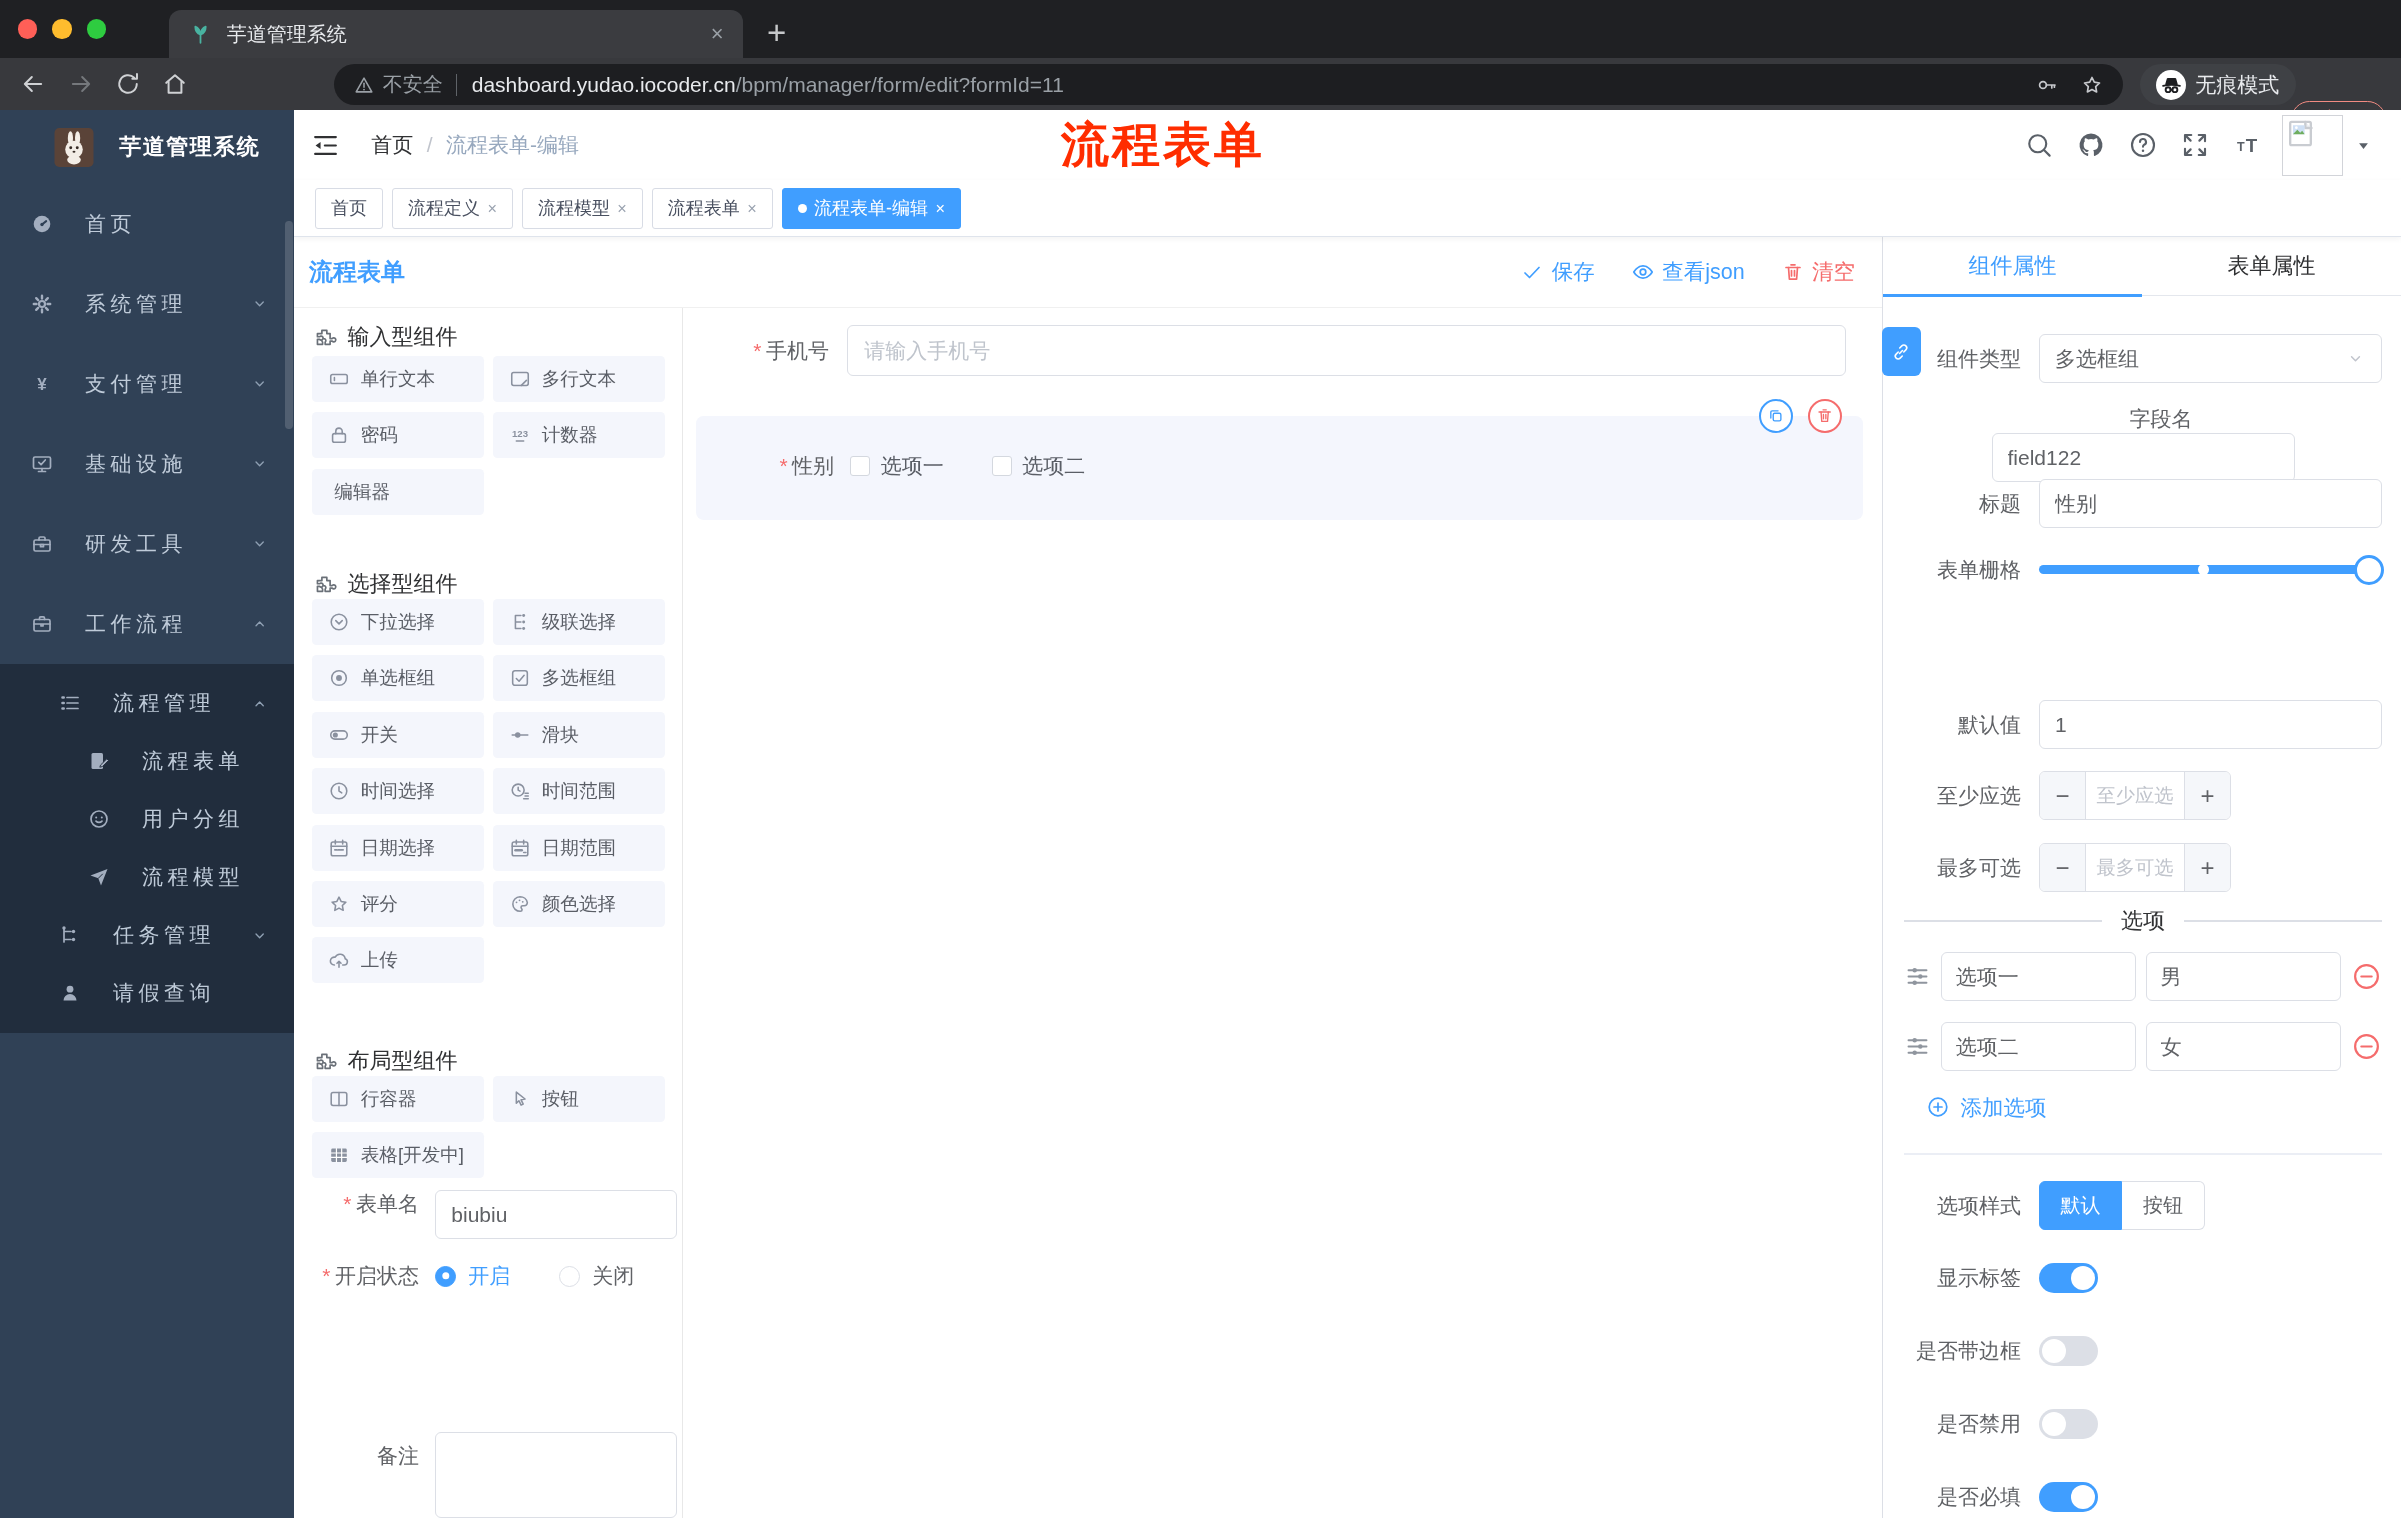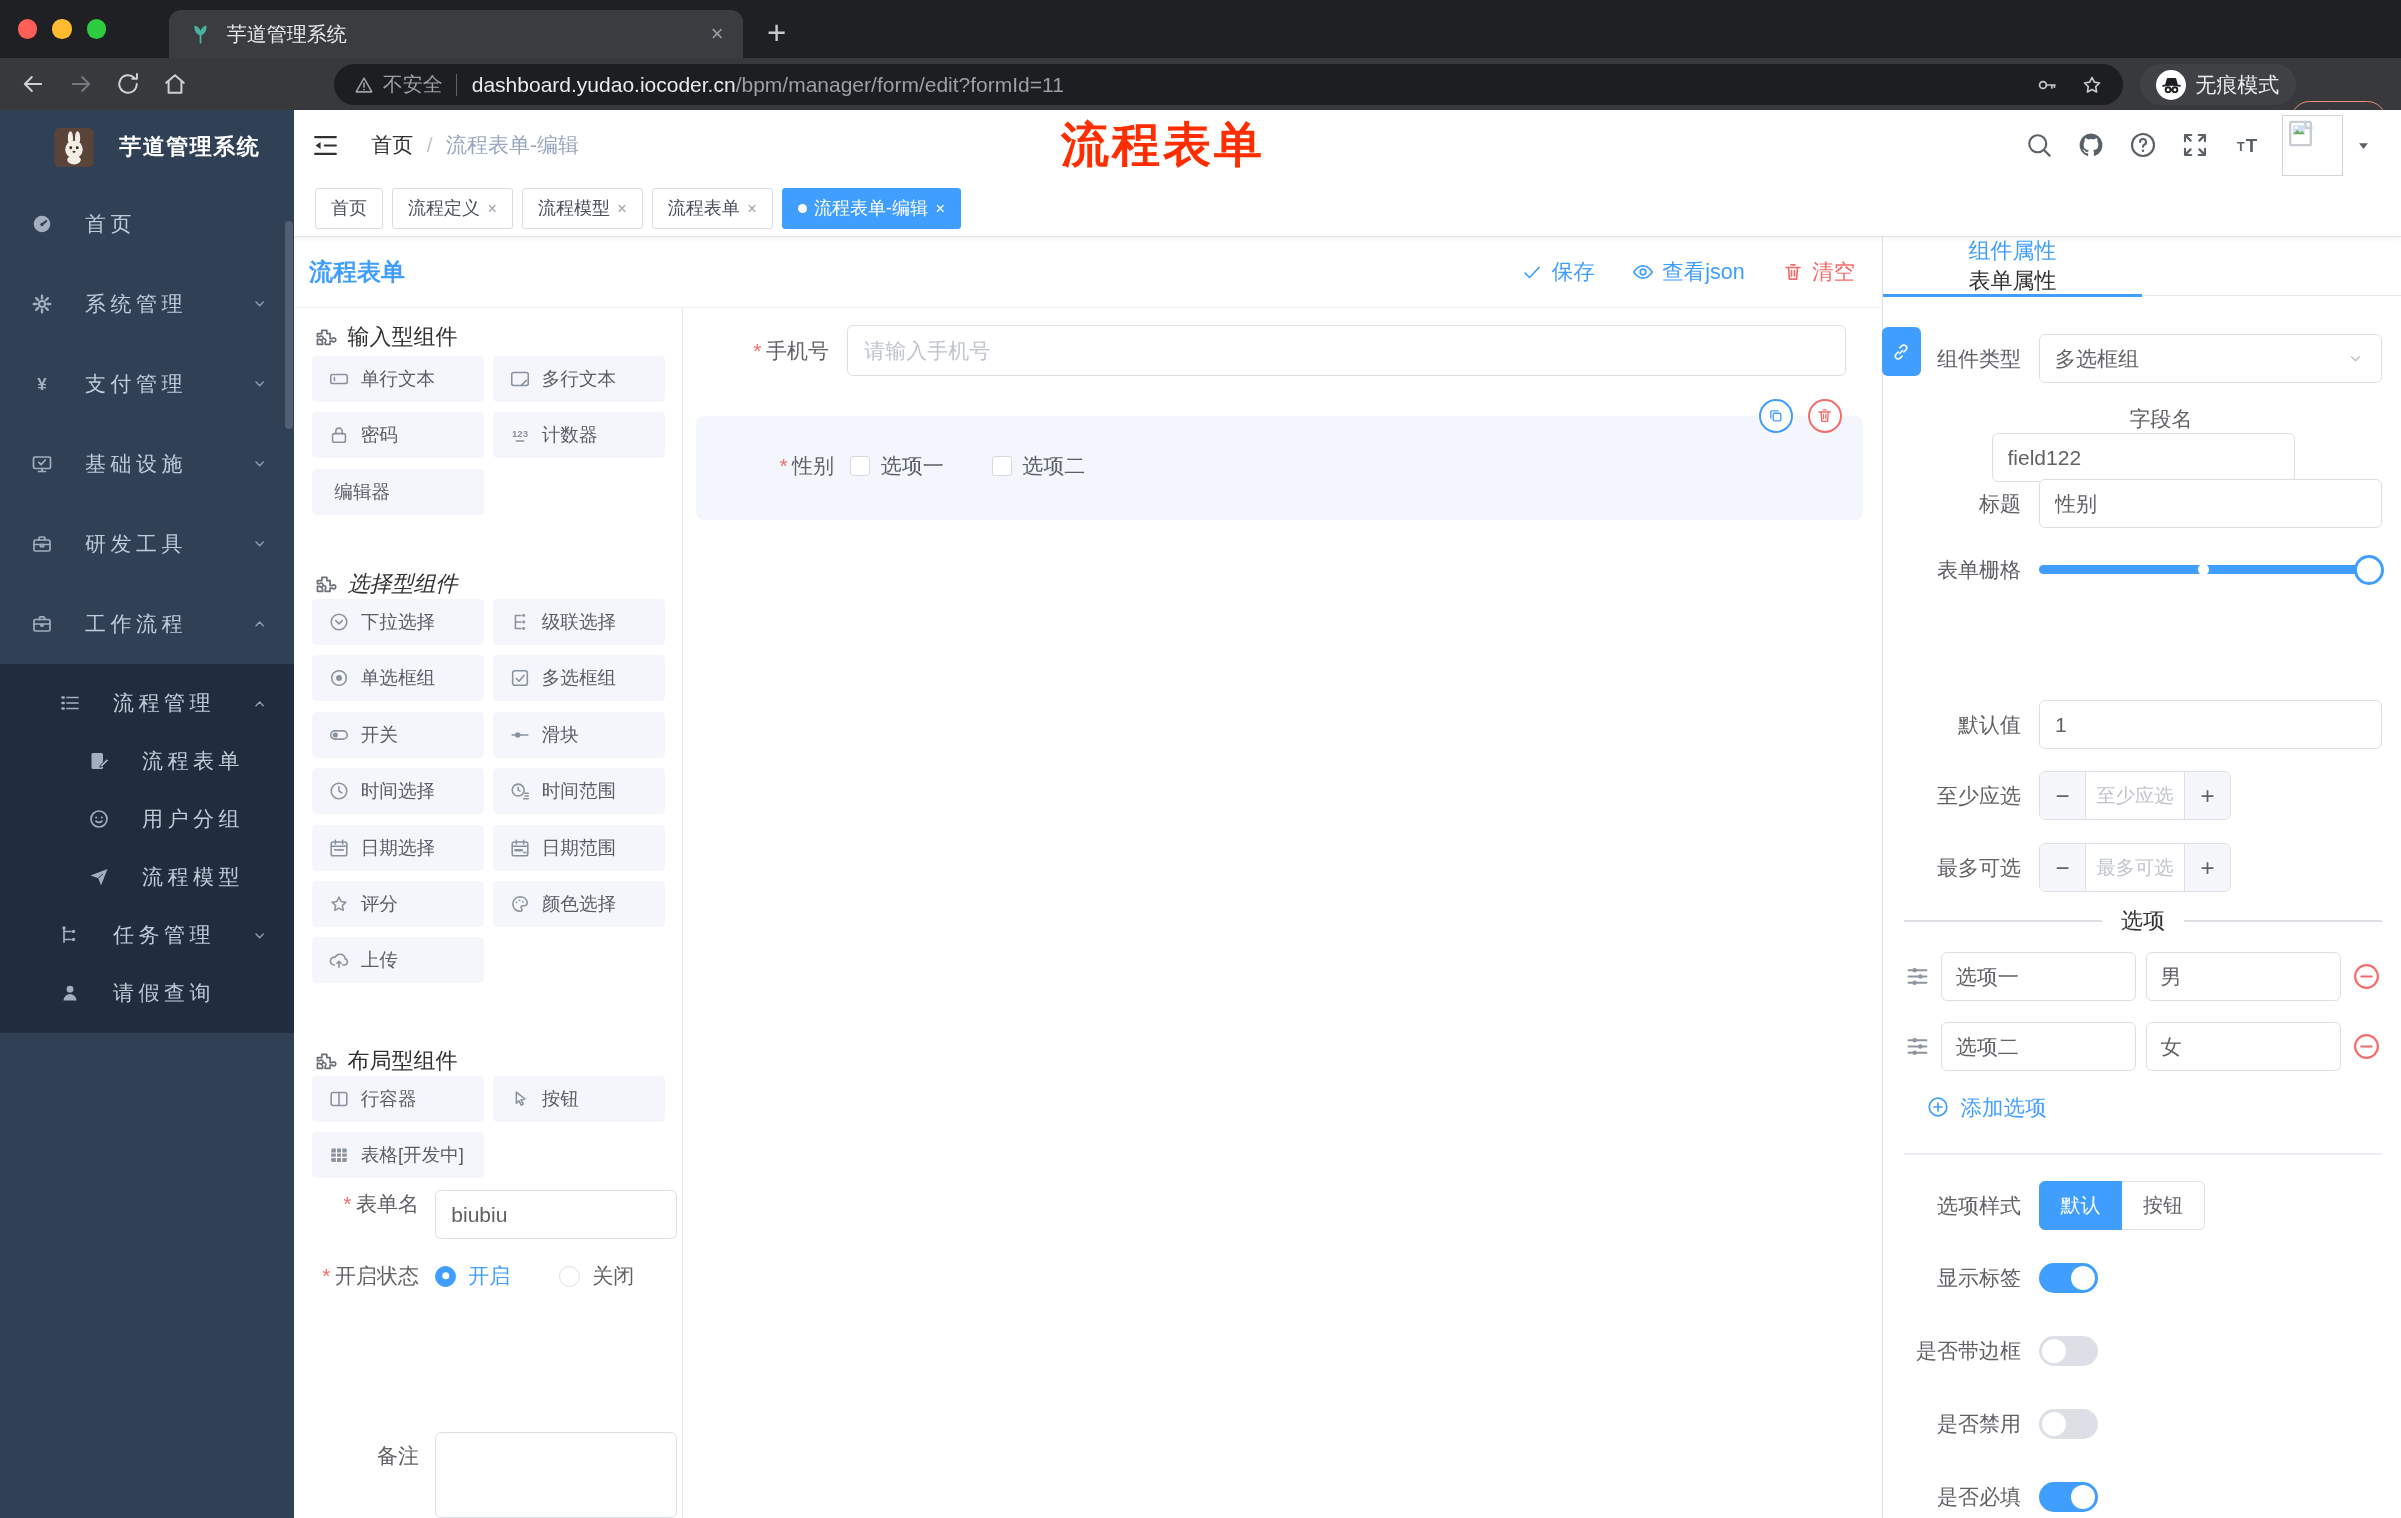--- a/index.html
+++ b/index.html
@@ -128,21 +128,21 @@
   .ckbox{width:20px;height:20px;border:1.5px solid #d4d8df;border-radius:3px;background:#fff;box-sizing:border-box;}
   .cklab{font-size:21px;color:#5a5e66;margin-left:10.4px;}
   .blkbtn{position:absolute;top:-17px;width:34px;height:34px;border-radius:50%;background:#fff;box-sizing:border-box;
           display:flex;align-items:center;justify-content:center;}
   .blkbtn.copy{right:70px;border:2.2px solid #409eff;color:#409eff;}
   .blkbtn.del{right:21px;border:2.2px solid #f56c6c;color:#f56c6c;}
   .blkbtn .ic{width:19.3px;height:19.3px;}
 
   
   .props{width:519px;border-left:1.5px solid #dcdfe6;position:relative;box-sizing:border-box;background:#fff;}
-  .ptabs{height:59px;display:flex;border-bottom:1.5px solid #e4e7ed;position:relative;flex-direction:column;}
+  .ptabs{height:59px;display:flex;border-bottom:1.5px solid #e4e7ed;position:relative;}
   .ptab{width:50%;display:flex;align-items:center;justify-content:center;font-size:22px;color:#303133;cursor:pointer;}
   .ptab.active{color:#409eff;}
   .pbar{position:absolute;left:0;bottom:-1.5px;width:50%;height:3px;background:#409eff;}
   .linktag{position:absolute;left:-1.5px;top:91px;width:39px;height:49px;background:#409eff;border-radius:6px;
            display:flex;align-items:center;justify-content:center;color:#fff;z-index:6;}
   .linktag .ic{width:22px;height:22px;}
   .prow{position:absolute;left:21px;width:478px;height:51px;display:flex;align-items:center;}
   .plabel{width:117px;text-align:right;font-size:21px;color:#606266;flex:0 0 auto;margin-right:18px;}
   .pctrl{flex:1;display:flex;align-items:center;}
   .pinput,.pselect{width:100%;height:49px;border:1.5px solid #dcdfe6;border-radius:6px;background:#fff;font-size:21px;
@@ -637,21 +637,21 @@
                       <path d="M8 18.5h8"></path>
                     </svg>
                   </span>
                   <span>计数器</span>
                 </div>
                 <div class="chip">
                   <span class="cic noic"></span>
                   <span style="margin-left:6px">编辑器</span>
                 </div>
               </div>
-              <div class="sechead" style="top: 261px; font-style: italic;">
+              <div class="sechead" style="top: 261px;">
                 <span class="pz ic">
                   <svg viewBox="0 0 24 24" fill="none" stroke="currentColor" stroke-width="1.7" stroke-linecap="round" stroke-linejoin="round">
                     <path d="M9.5 5h5v3.2h3.3v5h2.2a2 2 0 1 1 0 2.6h-2.2V19h-5v-2.2a2 2 0 1 0-2.6 0V19H5v-5h2.2a2 2 0 1 0 0-2.6H5v-3.2h4.5z" transform="scale(.95) translate(.5 .5)"></path>
                   </svg>
                 </span>
                 <span>选择型组件</span>
               </div>
               <div class="chips" style="top: 291px;">
                 <div class="chip">
                   <span class="cic ic">

